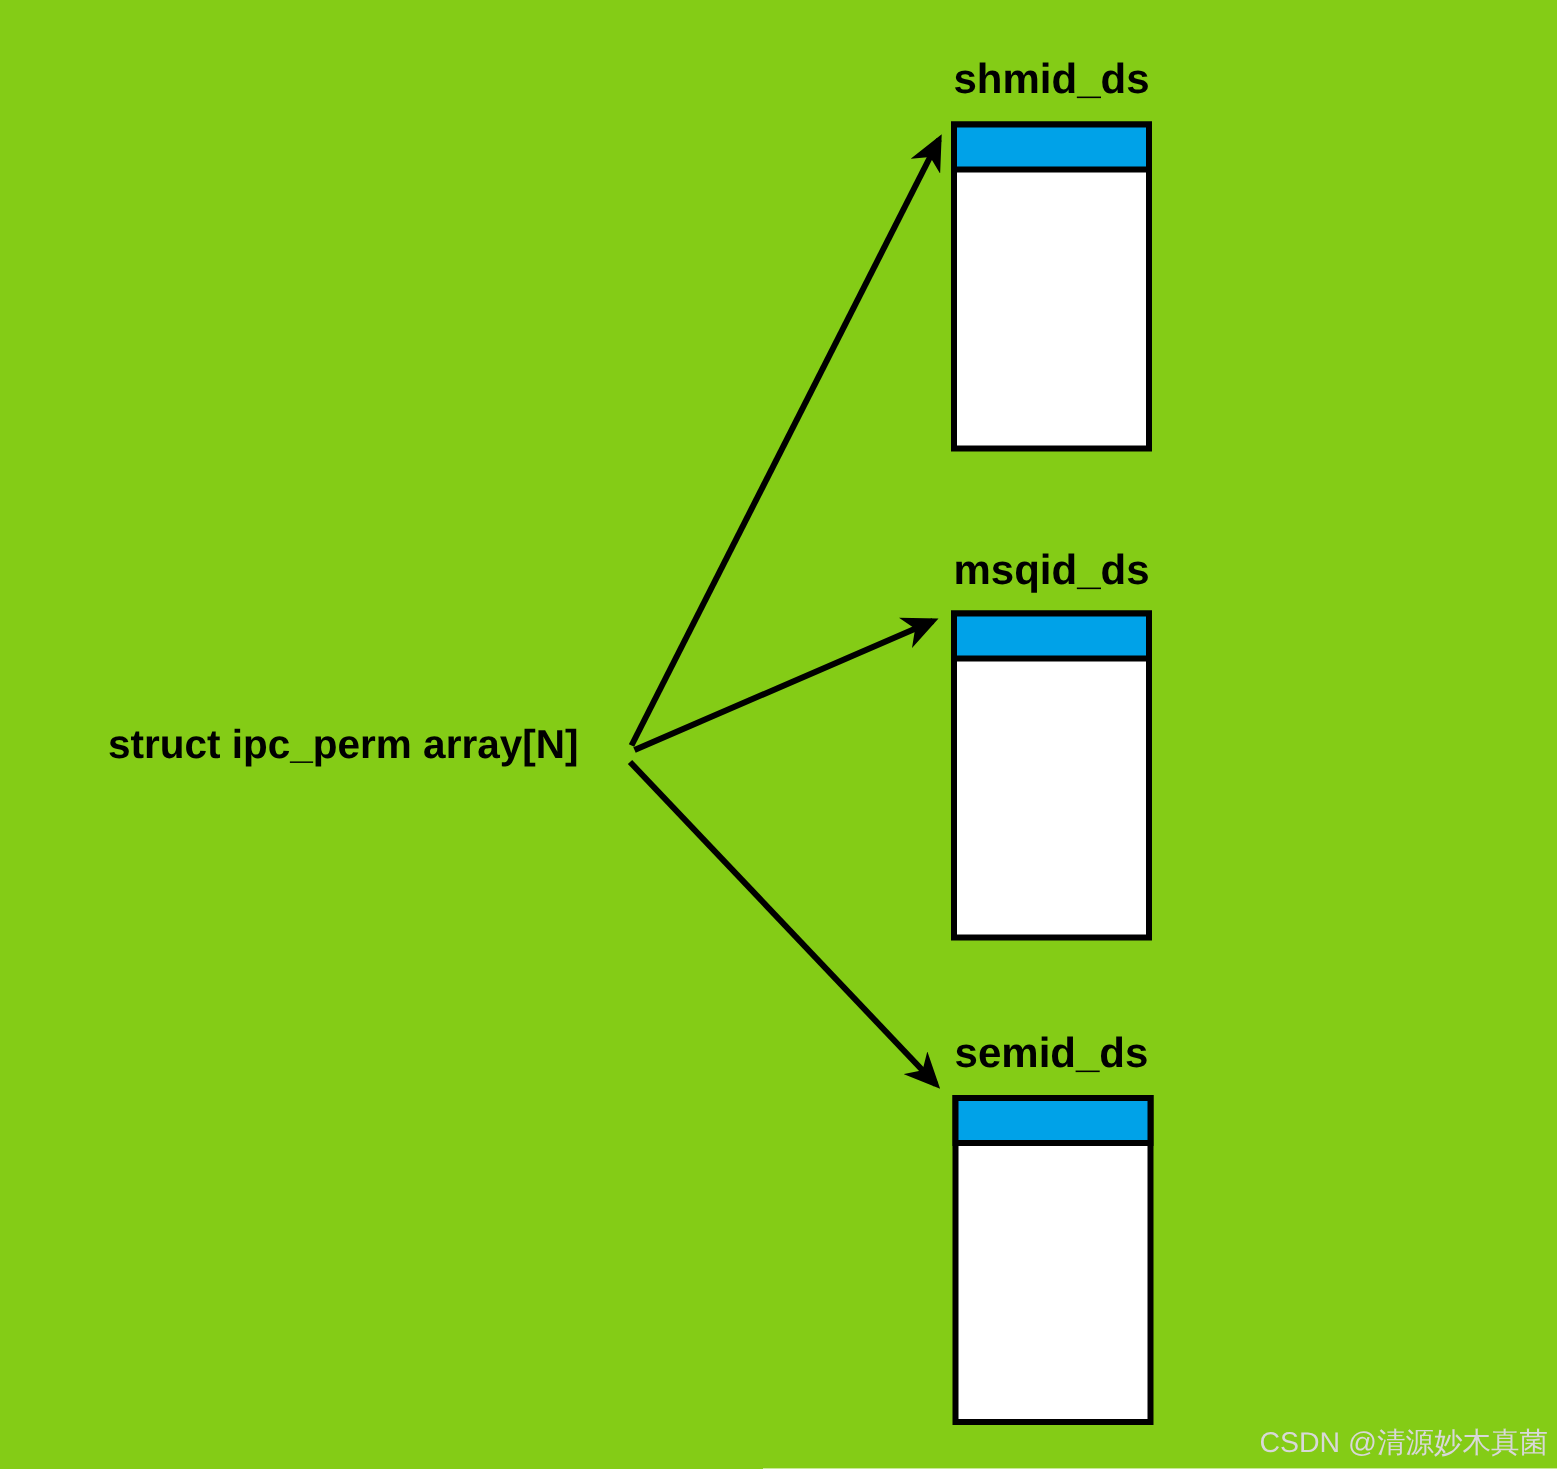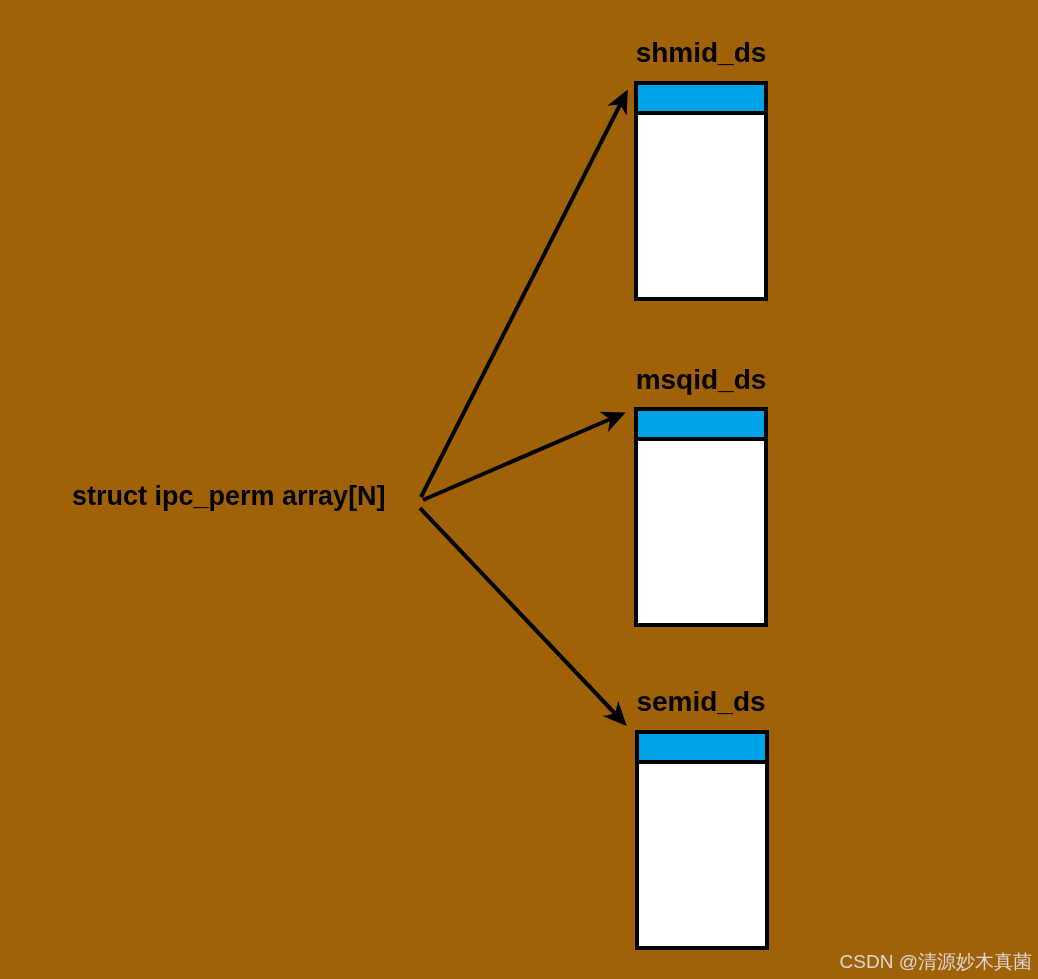--- a/index.html
+++ b/index.html
@@ -4,21 +4,21 @@
 <style>
   html, body {
     margin: 0;
     padding: 0;
     background: #ffffff;
   }
   .canvas {
     position: relative;
     width: 1038px;
     height: 979px;
-    background: #a16207;
+    background: #84cc16;
     overflow: hidden;
     font-family: "Liberation Sans", sans-serif;
   }
   svg.diagram {
     position: absolute;
     left: 0;
     top: 0;
     width: 1038px;
     height: 979px;
   }

